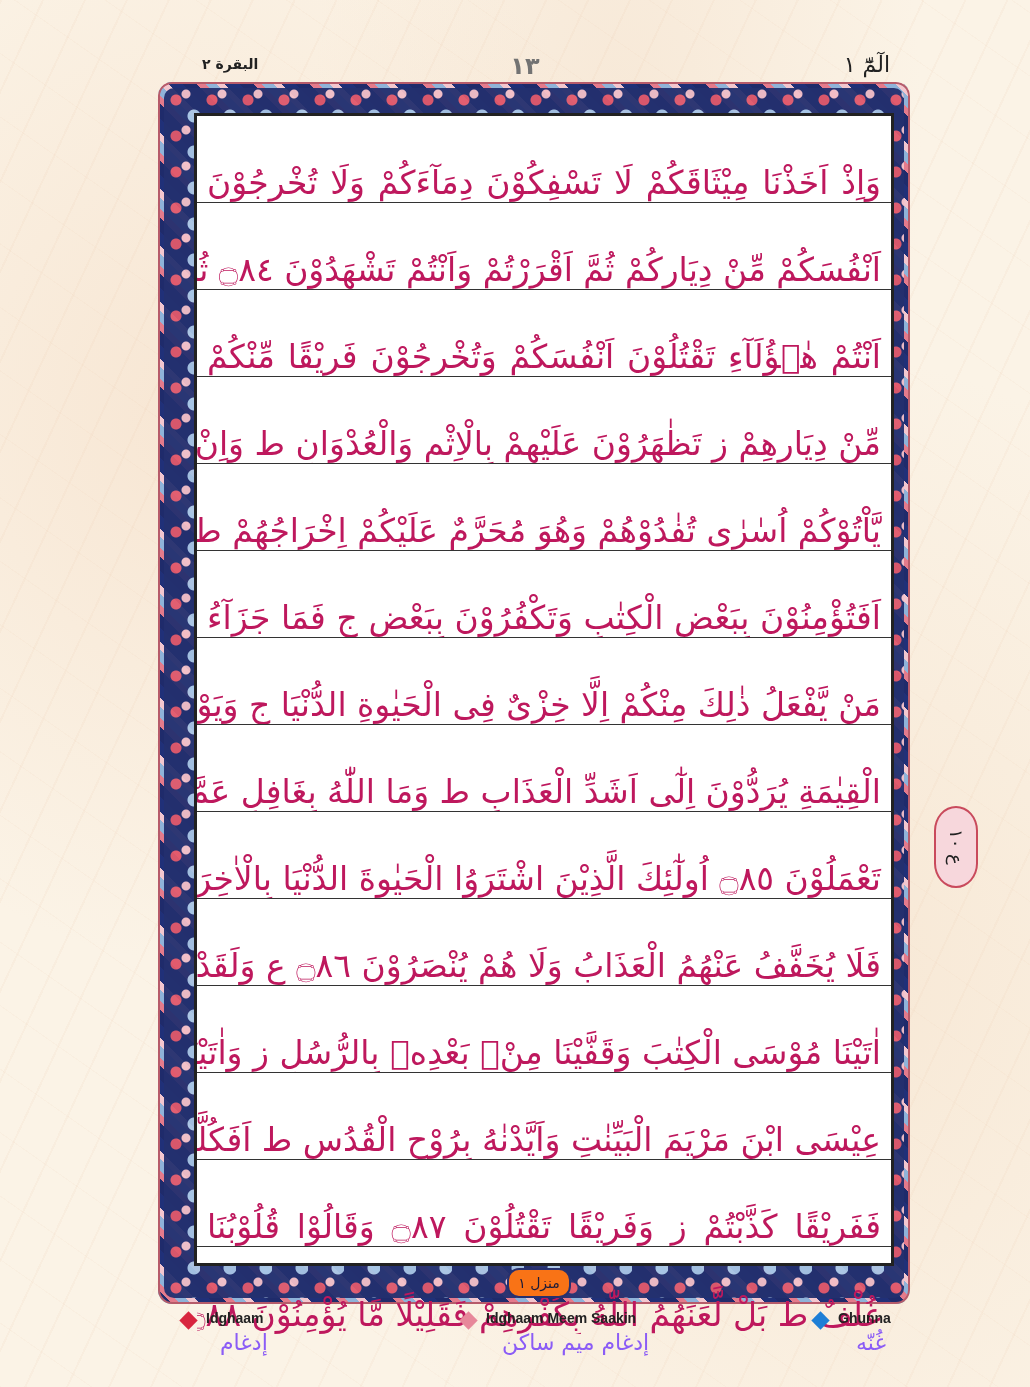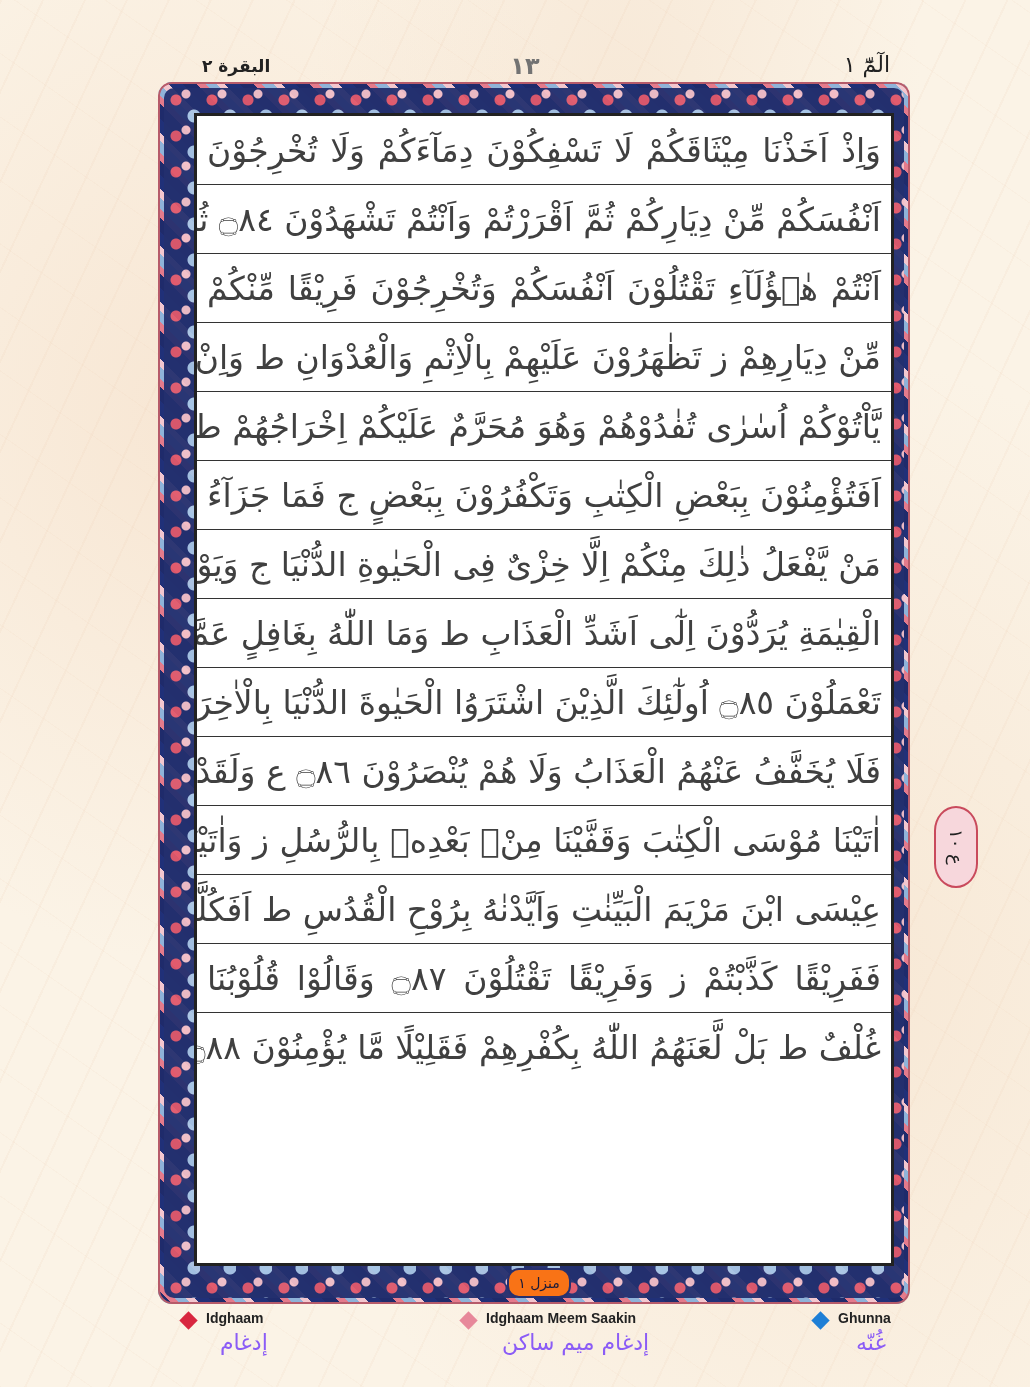--- a/index.html
+++ b/index.html
@@ -8,21 +8,21 @@
     background:#fbf3e6;
     background-image:
       radial-gradient(ellipse at 20% 30%, rgba(240,205,175,0.35) 0, transparent 40%),
       radial-gradient(ellipse at 80% 70%, rgba(240,210,180,0.35) 0, transparent 45%),
       radial-gradient(ellipse at 60% 10%, rgba(235,200,170,0.25) 0, transparent 35%),
       repeating-linear-gradient(115deg, rgba(230,190,160,0.10) 0 2px, transparent 2px 38px),
       repeating-linear-gradient(35deg, rgba(230,190,160,0.08) 0 1px, transparent 1px 52px);
     font-family:"DejaVu Sans", sans-serif;
   }
   .header { position:absolute; top:52px; left:160px; width:730px; height:32px; }
-  .hdr-left { position:absolute; left:42px; top:4px; font-size:17px; color:#222; font-weight:bold; direction:rtl;text-align:center; }
+  .hdr-left { position:absolute; left:42px; top:4px; font-size:14px; color:#222; font-weight:bold; direction:rtl;text-align:center; }
   .hdr-center { position:absolute; left:50%; transform:translateX(-50%); top:0; font-size:24px; font-weight:bold; color:#737373; }
   .hdr-right { position:absolute; right:0px; top:0px; font-size:22px; color:#222; direction:rtl;text-align:center; }
 
   .frame {
     position:absolute; left:158px; top:82px; width:752px; height:1222px;
     background:
       repeating-linear-gradient(45deg, #1f2b6b 0 10px, #e47b8c 10px 16px, #8fb3d9 16px 24px, #f3c7cf 24px 30px, #203078 30px 40px),
       #1f2b6b;
     border-radius:14px;
     box-shadow: 0 0 0 2px #b65b6a inset;
@@ -35,24 +35,24 @@
       radial-gradient(circle at 22px 6px, #f4c1c9 0 4px, transparent 5px) 0 0/36px 36px,
       #24306f;
     opacity:0.95;
   }
   .inner-bg {
     position:absolute; left:194px; top:113px; width:700px; height:1153px;
     background:#fff; border:3px solid #222; box-sizing:border-box;
   }
   .lines { position:absolute; left:197px; top:116px; width:694px; height:1147px; }
   .line {
-    height:69px; box-sizing:border-box; border-bottom:1.5px solid #333;
-    display:flex; align-items:center; justify-content:space-between;
+    height:87px; box-sizing:border-box; border-bottom:1.5px solid #333;
+    display:flex; align-items:flex-end; justify-content:space-between;
     direction:rtl; padding:0 10px;
-    font-family:"DejaVu Sans", sans-serif; font-size:33px; color:#404040;
+    font-family:"DejaVu Sans", sans-serif; font-size:33px; color:#be185d;
     white-space:nowrap; overflow:hidden;
   }
   .line:last-child { border-bottom:none; }
   .line .txt { width:100%; text-align:justify; text-align-last:justify; letter-spacing:0.5px; }
 
   .ruku {
     position:absolute; left:934px; top:806px; width:40px; height:78px;
     background:#f7d7dc; border:2px solid #c94a5c; border-radius:50% / 30%;
     display:flex; align-items:center; justify-content:center;
     font-size:18px; color:#222; writing-mode:vertical-rl;

